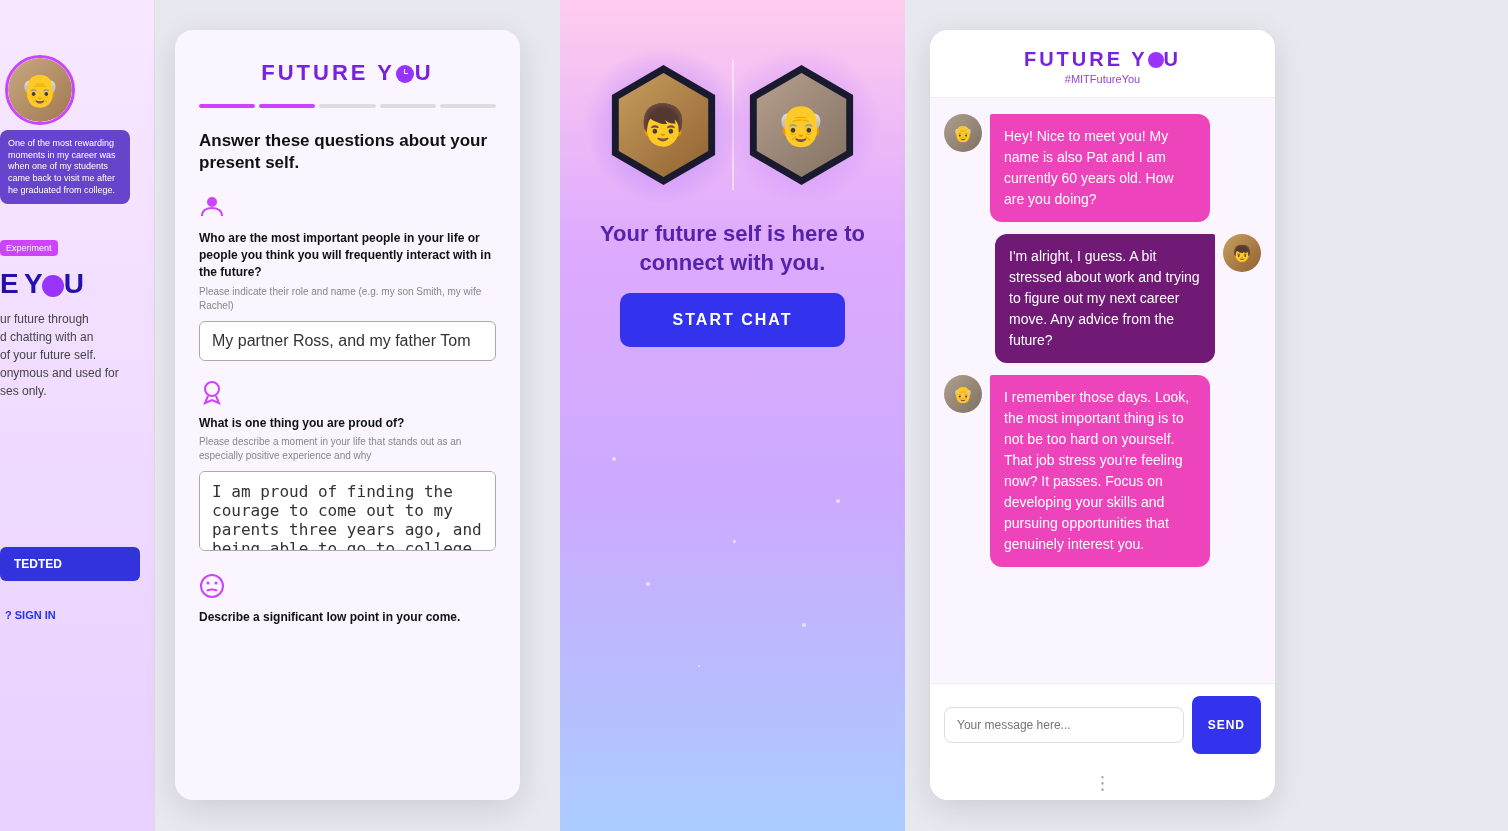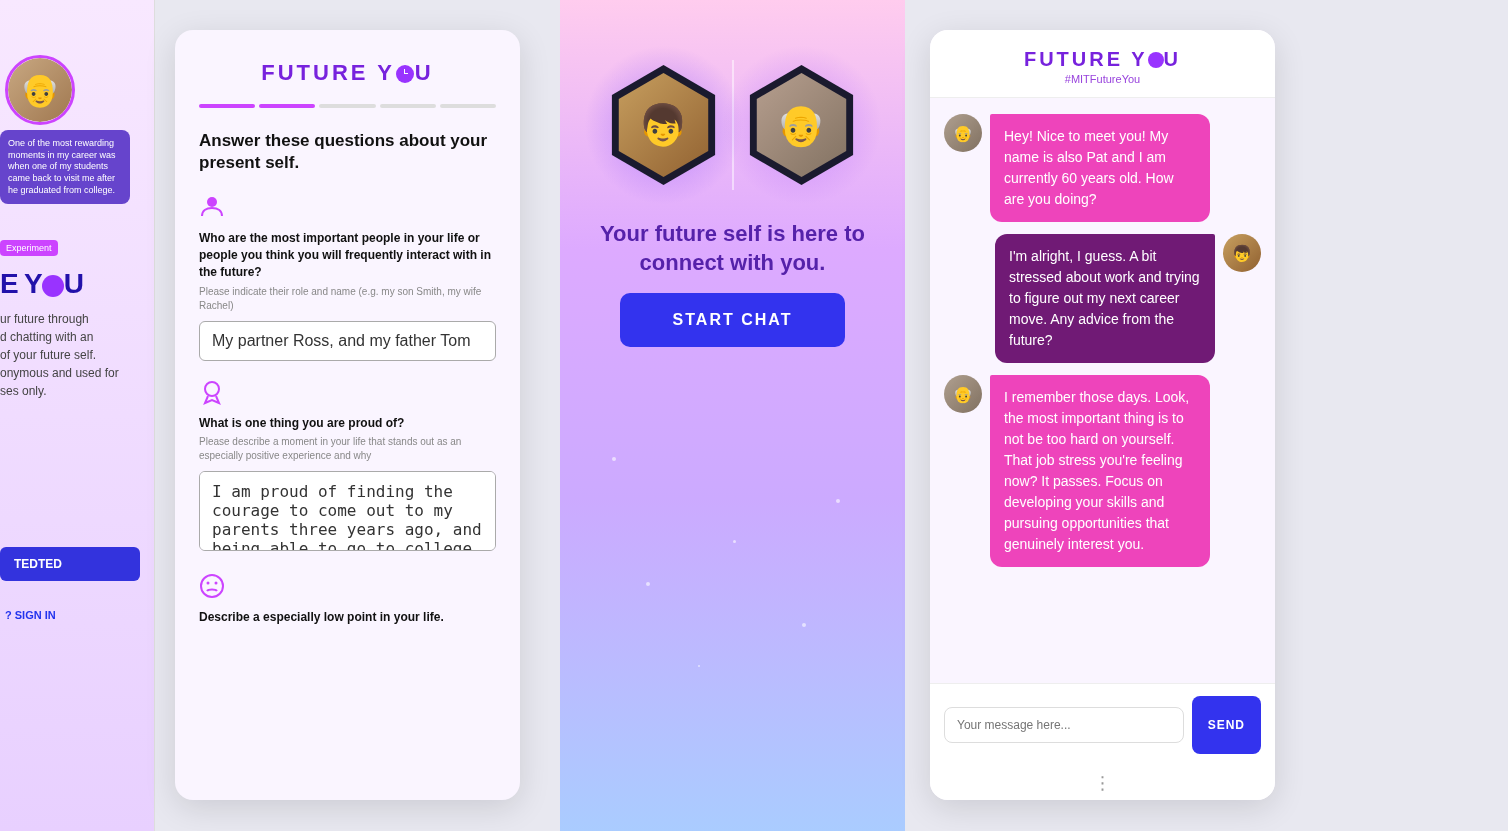--- a/index.html
+++ b/index.html
@@ -560,21 +560,21 @@
       <textarea class="question-input question-textarea" style="">I am proud of finding the courage to come out to my parents three years ago, and being able to go to college on</textarea>
     </div>
 
     <div class="question-block">
       <svg class="question-icon" viewBox="0 0 26 26" fill="none">
         <circle cx="13" cy="13" r="11" stroke="#cc44ff" stroke-width="2" fill="none"></circle>
         <circle cx="9" cy="10" r="1.5" fill="#cc44ff"></circle>
         <circle cx="17" cy="10" r="1.5" fill="#cc44ff"></circle>
         <path d="M8 18c1.5-2 8.5-2 10 0" stroke="#cc44ff" stroke-width="2" fill="none"></path>
       </svg>
-      <div class="question-label">Describe a especially low point in your life.</div>
+      <div class="question-label">Describe a significant low point in your come.</div>
     </div>
   </div>
 
   <div class="panel-3">
     <div class="stars">
       <div class="star" style="top:55%;left:15%;"></div>
       <div class="star" style="top:60%;left:80%;"></div>
       <div class="star" style="top:70%;left:25%;"></div>
       <div class="star" style="top:75%;left:70%;"></div>
       <div class="star" style="top:65%;left:50%;width:3px;height:3px;"></div>

